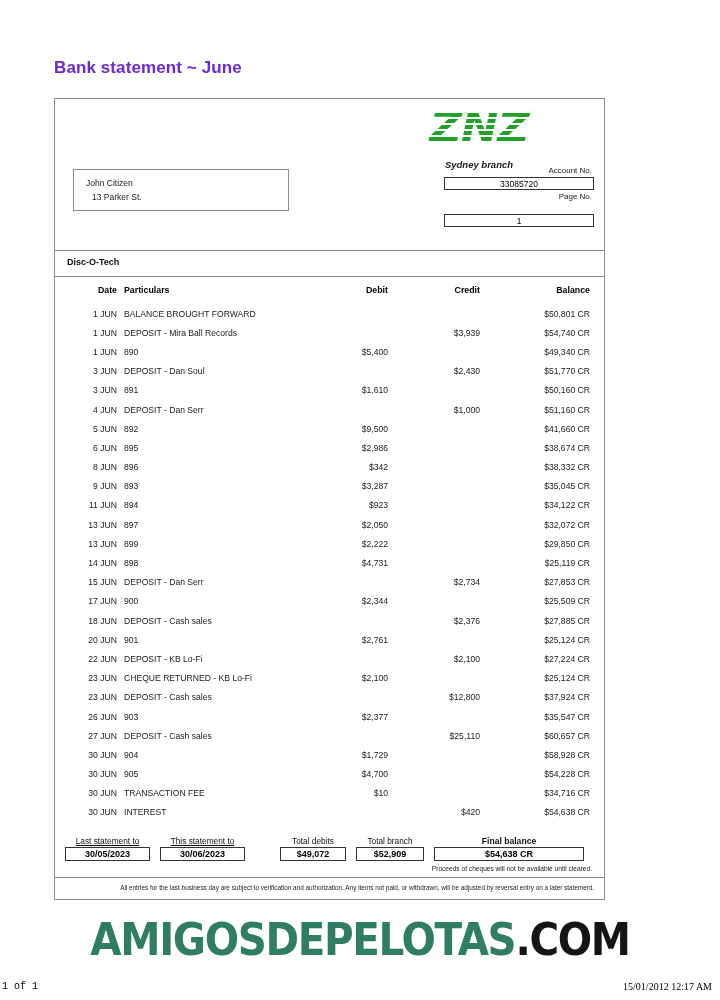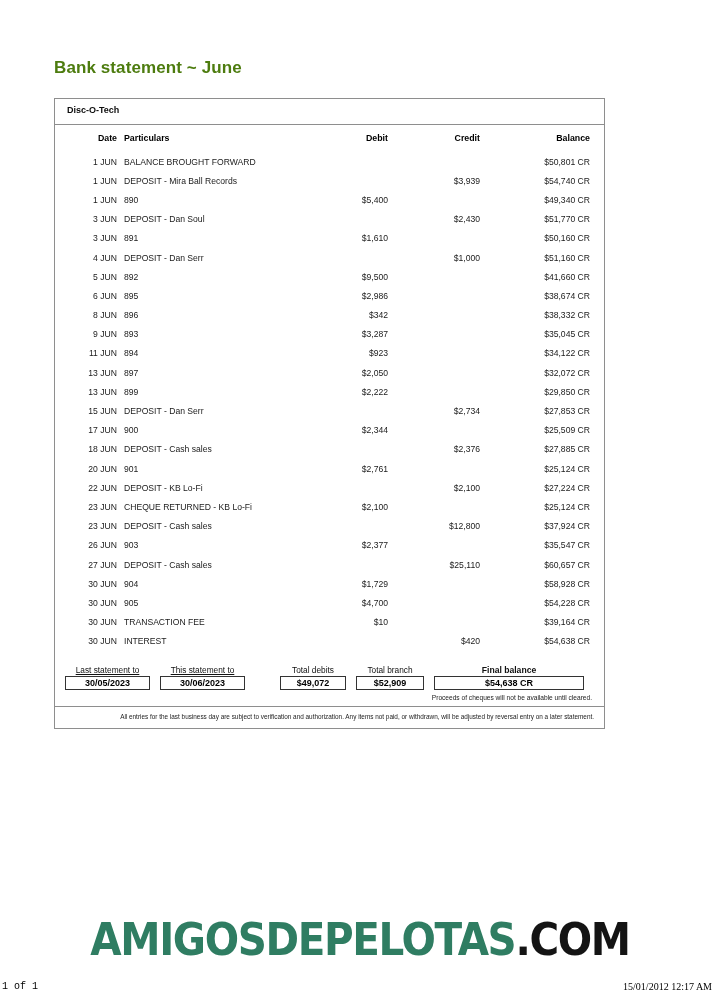--- a/index.html
+++ b/index.html
@@ -17,21 +17,21 @@
   }
 
   
   #page-title {
     position: absolute;
     left: 54px;
     top: 58px;
     font-size: 17px;
     font-weight: bold;
     letter-spacing: 0.1px;
-    color: #4d7c0f;
+    color: #6d28d9;
   }
 
   
   #statement-doc {
     position: absolute;
     left: 54px;
     top: 98px;
     width: 551px;
     border: 1px solid #8e8e8e;
     background: #fff;
@@ -253,20 +253,39 @@
   #footer-left  { left: 2px; font-family: Liberation Mono, monospace; }
   #footer-right { right: 8px; }
 </style>
 </head>
 <body>
 
 <div id="page-title">Bank statement ~ June</div>
 
 <div id="statement-doc">
 
+  <div class="doc-header">
+
+    <div class="logo-block">
+      <div class="logo-mark">ZNZ</div>
+      <div class="logo-branch">Sydney branch</div>
+    </div>
+
+    <div class="address-box">
+      <div>John Citizen</div>
+      <div class="address-line2">13 Parker St.</div>
+    </div>
+
+    <div class="acct-block">
+      <div class="acct-label">Account No.</div>
+      <div class="acct-value-box">33085720</div>
+      <div class="acct-label">Page No.</div>
+      <div class="page-value-box">1</div>
+    </div>
+  </div>
 
   <div class="holder-band">Disc-O-Tech</div>
 
   <div class="txn-area">
     <table class="txns">
       <thead>
         <tr>
           <th class="c-date">Date</th>
           <th class="c-part">Particulars</th>
           <th class="c-debit">Debit</th>
@@ -360,20 +379,27 @@
             <td class="c-bal">$32,072 CR</td>
           </tr>
           <tr>
             <td class="c-date">13 JUN</td>
             <td class="c-part">899</td>
             <td class="c-debit">$2,222</td>
             <td class="c-cred"></td>
             <td class="c-bal">$29,850 CR</td>
           </tr>
           <tr>
+            <td class="c-date">14 JUN</td>
+            <td class="c-part">898</td>
+            <td class="c-debit">$4,731</td>
+            <td class="c-cred"></td>
+            <td class="c-bal">$25,119 CR</td>
+          </tr>
+          <tr>
             <td class="c-date">15 JUN</td>
             <td class="c-part">DEPOSIT - Dan Serr</td>
             <td class="c-debit"></td>
             <td class="c-cred">$2,734</td>
             <td class="c-bal">$27,853 CR</td>
           </tr>
           <tr>
             <td class="c-date">17 JUN</td>
             <td class="c-part">900</td>
             <td class="c-debit">$2,344</td>
@@ -441,21 +467,21 @@
             <td class="c-part">905</td>
             <td class="c-debit">$4,700</td>
             <td class="c-cred"></td>
             <td class="c-bal">$54,228 CR</td>
           </tr>
           <tr>
             <td class="c-date">30 JUN</td>
             <td class="c-part">TRANSACTION FEE</td>
             <td class="c-debit">$10</td>
             <td class="c-cred"></td>
-            <td class="c-bal">$39,164 CR</td>
+            <td class="c-bal">$34,716 CR</td>
           </tr>
           <tr>
             <td class="c-date">30 JUN</td>
             <td class="c-part">INTEREST</td>
             <td class="c-debit"></td>
             <td class="c-cred">$420</td>
             <td class="c-bal">$54,638 CR</td>
           </tr>
         </tbody>
     </table>

